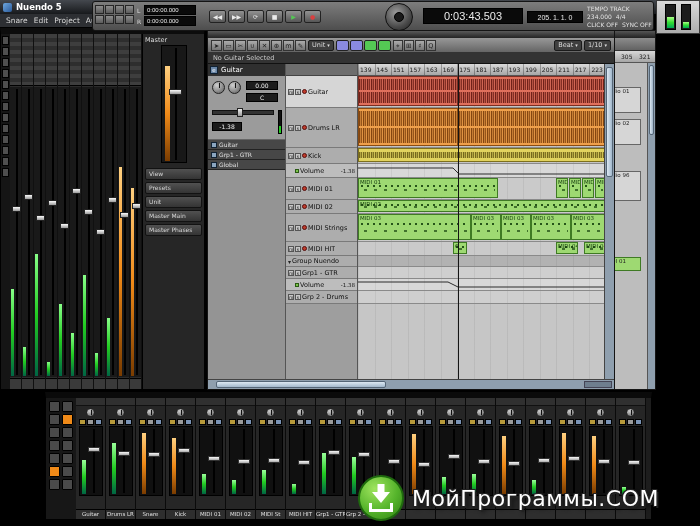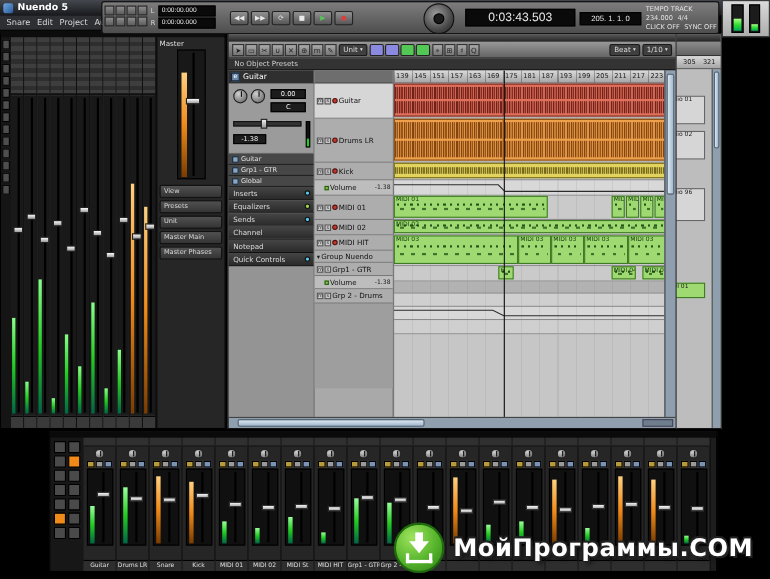--- a/index.html
+++ b/index.html
@@ -176,21 +176,21 @@
   .fzone .cap{position:absolute;left:8px;width:12px;height:5px;background:linear-gradient(#f8f8f8,#aaa);border:1px solid #333}
   .bname{width:100%;height:10px;margin-top:auto;background:#2e2e2e;border-top:1px solid #000;font-size:5.5px;color:#e0e0e0;text-align:center;line-height:9px;overflow:hidden;white-space:nowrap}
 
   
   #watermark{position:absolute;left:358px;top:470px;width:342px;height:56px;z-index:10;display:flex;align-items:center;gap:8px}
   .wm-icon{width:46px;height:46px;border-radius:50%;background:radial-gradient(circle at 35% 28%,#9fe45e,var(--watermark-green) 55%,#2e8012);border:2px solid #1f6a0e;position:relative;flex-shrink:0}
   .wm-stem{position:absolute;left:50%;transform:translateX(-50%);top:7px;width:7px;height:9px;background:#fff}
   .wm-head{position:absolute;left:50%;transform:translateX(-50%);top:15px;width:0;border-left:9px solid transparent;border-right:9px solid transparent;border-top:11px solid #fff}
   .wm-tray{position:absolute;left:9px;right:9px;bottom:7px;height:9px;border:3px solid #fff;border-top:none}
   .wm-text{display:flex;flex-direction:column;align-items:flex-end}
-  .wm-title{font-size:22px;font-weight:bold;color:#fff;letter-spacing:.5px;white-space:nowrap;text-shadow:2px 2px 0 #222,-1px -1px 0 #222,1px -1px 0 #222,-1px 1px 0 #222,3px 3px 4px rgba(0,0,0,.7)}
+  .wm-title{font-size:22px;font-weight:normal;color:#fff;letter-spacing:.5px;white-space:nowrap;text-shadow:2px 2px 0 #222,-1px -1px 0 #222,1px -1px 0 #222,-1px 1px 0 #222,3px 3px 4px rgba(0,0,0,.7)}
   .wm-sub{font-size:11px;color:#f0f0f0;margin-top:1px;white-space:nowrap;text-shadow:1px 1px 0 #222,-1px -1px 0 #222,1px 1px 3px #000}
 </style>
 </head>
 <body>
 
 <div id="stage">
 
   <div id="titlebar">
     <div class="app-icon"></div>
     <div class="title">Nuendo 5</div>
@@ -444,21 +444,21 @@
       <div class="pf-spacer"></div>
       <div class="pf-box">
         <span>Beat</span>
           <span class="arr">▾</span>
       </div>
       <div class="pf-box">
         <span>1/10</span>
           <span class="arr">▾</span>
       </div>
     </div>
-    <div class="pf-infoline">No Object Presets</div>
+    <div class="pf-infoline">No Guitar Selected</div>
     <div class="pf-body">
       <div id="pf-inspector">
         <div class="insp-header">
           <span class="insp-e">e</span>
           <span>Guitar</span>
         </div>
         <div class="insp-controls">
           <div class="knob" id="knob-gain"></div>
           <div class="knob" id="knob-pan"></div>
           <div class="insp-val" id="insp-gain-val">0.00</div>
@@ -478,44 +478,20 @@
             </div>
             <div class="insp-route">
               <div class="insp-route-ic"></div>
               <div class="insp-route-label">Grp1 - GTR</div>
             </div>
             <div class="insp-route">
               <div class="insp-route-ic"></div>
               <div class="insp-route-label">Global</div>
             </div>
           </div>
-        <div id="insp-sections">
-            <div class="insp-sec">
-              <div class="insp-sec-label">Inserts</div>
-              <div class="insp-led" style="background: rgb(86, 200, 232);"></div>
-            </div>
-            <div class="insp-sec">
-              <div class="insp-sec-label">Equalizers</div>
-              <div class="insp-led" style="background: rgb(158, 212, 78);"></div>
-            </div>
-            <div class="insp-sec">
-              <div class="insp-sec-label">Sends</div>
-              <div class="insp-led" style="background: rgb(86, 200, 232);"></div>
-            </div>
-            <div class="insp-sec">
-              <div class="insp-sec-label">Channel</div>
-            </div>
-            <div class="insp-sec">
-              <div class="insp-sec-label">Notepad</div>
-            </div>
-            <div class="insp-sec">
-              <div class="insp-sec-label">Quick Controls</div>
-              <div class="insp-led" style="background: rgb(86, 200, 232);"></div>
-            </div>
-          </div>
         <div class="insp-filler"></div>
       </div>
       <div id="pf-tracklist">
         <div class="tl-header"></div>
       <div class="tl-row selected" style="height: 32px;">
             <div class="tl-btn">m</div>
             <div class="tl-btn">s</div>
             <div class="tl-rec"></div>
             <div class="tl-name">Guitar</div>
           </div>
@@ -540,20 +516,26 @@
             <div class="tl-btn">m</div>
             <div class="tl-btn">s</div>
             <div class="tl-rec"></div>
             <div class="tl-name">MIDI 01</div>
           </div>
           <div class="tl-row" style="height: 14px;">
             <div class="tl-btn">m</div>
             <div class="tl-btn">s</div>
             <div class="tl-rec"></div>
             <div class="tl-name">MIDI 02</div>
+          </div>
+          <div class="tl-row" style="height: 28px;">
+            <div class="tl-btn">m</div>
+            <div class="tl-btn">s</div>
+            <div class="tl-rec"></div>
+            <div class="tl-name">MIDI Strings</div>
           </div>
           <div class="tl-row" style="height: 14px;">
             <div class="tl-btn">m</div>
             <div class="tl-btn">s</div>
             <div class="tl-rec"></div>
             <div class="tl-name">MIDI HIT</div>
           </div>
           <div class="tl-row" style="height: 11px;">
             <div class="tl-folder">▾</div>
             <div class="tl-name">Group Nuendo</div>

